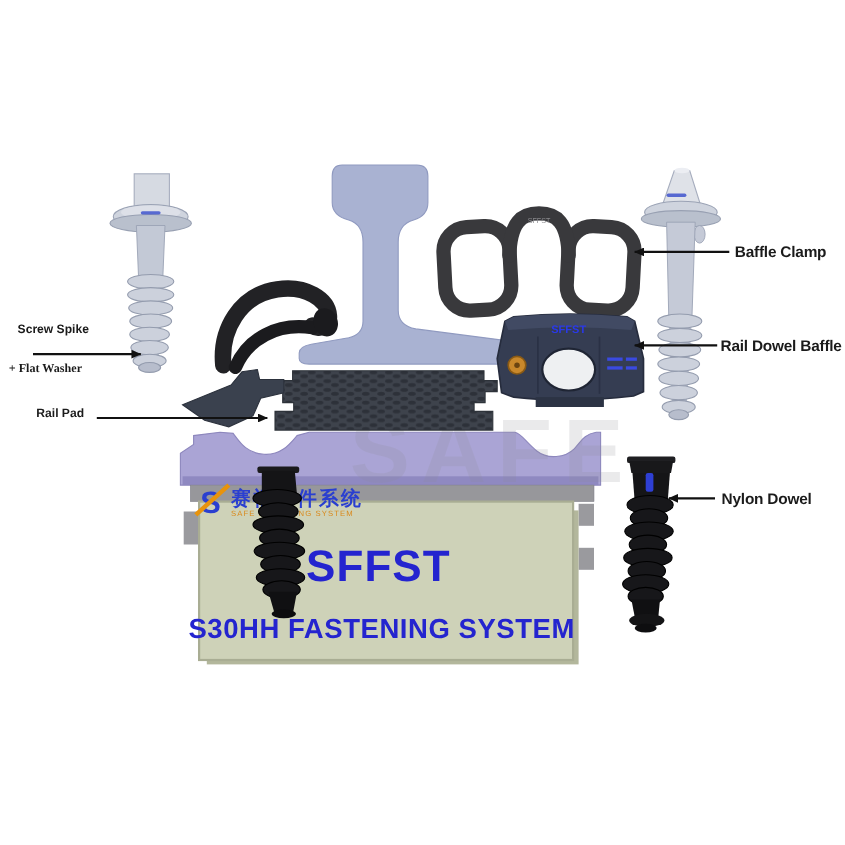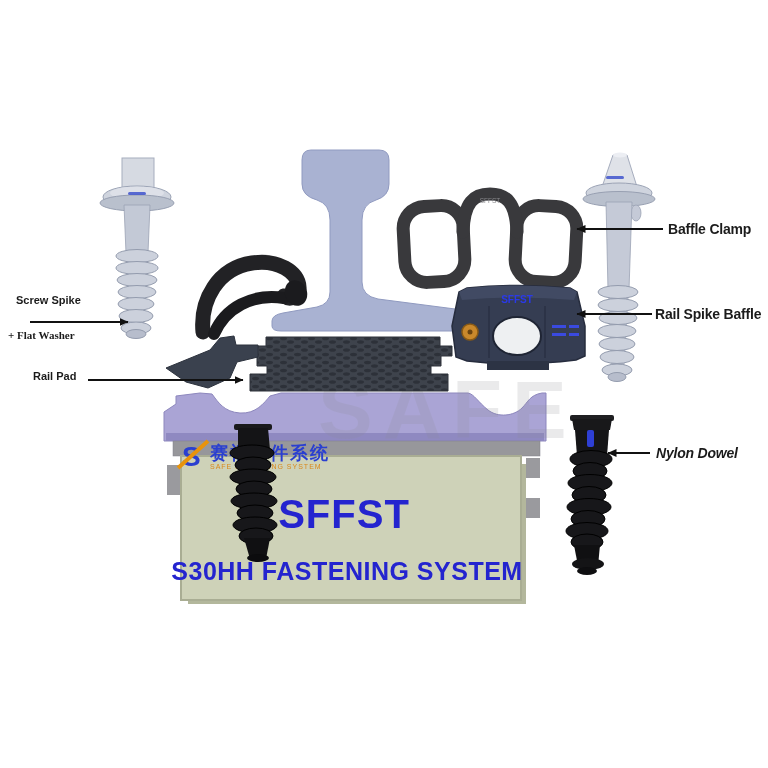--- a/index.html
+++ b/index.html
@@ -174,16 +174,16 @@
       <line x1="663" y1="229" x2="577" y2="229" marker-end="url(#ah)"></line>
       <line x1="652" y1="314" x2="577" y2="314" marker-end="url(#ah)"></line>
       <line x1="650" y1="453" x2="608" y2="453" marker-end="url(#ah)"></line>
     </g>
   </svg>
 
   <div class="callout" style="left:16px;top:294px;">Screw Spike</div>
   <div class="callout" style="left:8px;top:329px;font-family:Liberation Serif, serif;">+ Flat Washer</div>
   <div class="callout" style="left:33px;top:370px;">Rail Pad</div>
   <div class="callout small" style="left:668px;top:221px;">Baffle Clamp</div>
-  <div class="callout small" style="left:655px;top:306px;">Rail Spike Baffle</div>
-  <div class="callout small" style="left:656px;top:445px;font-style:italic;">Nylon Dowel</div>
+  <div class="callout small" style="left:655px;top:306px;">Rail Dowel Baffle</div>
+  <div class="callout small" style="left:656px;top:445px;">Nylon Dowel</div>
 
 </div>
 
 </body></html>

